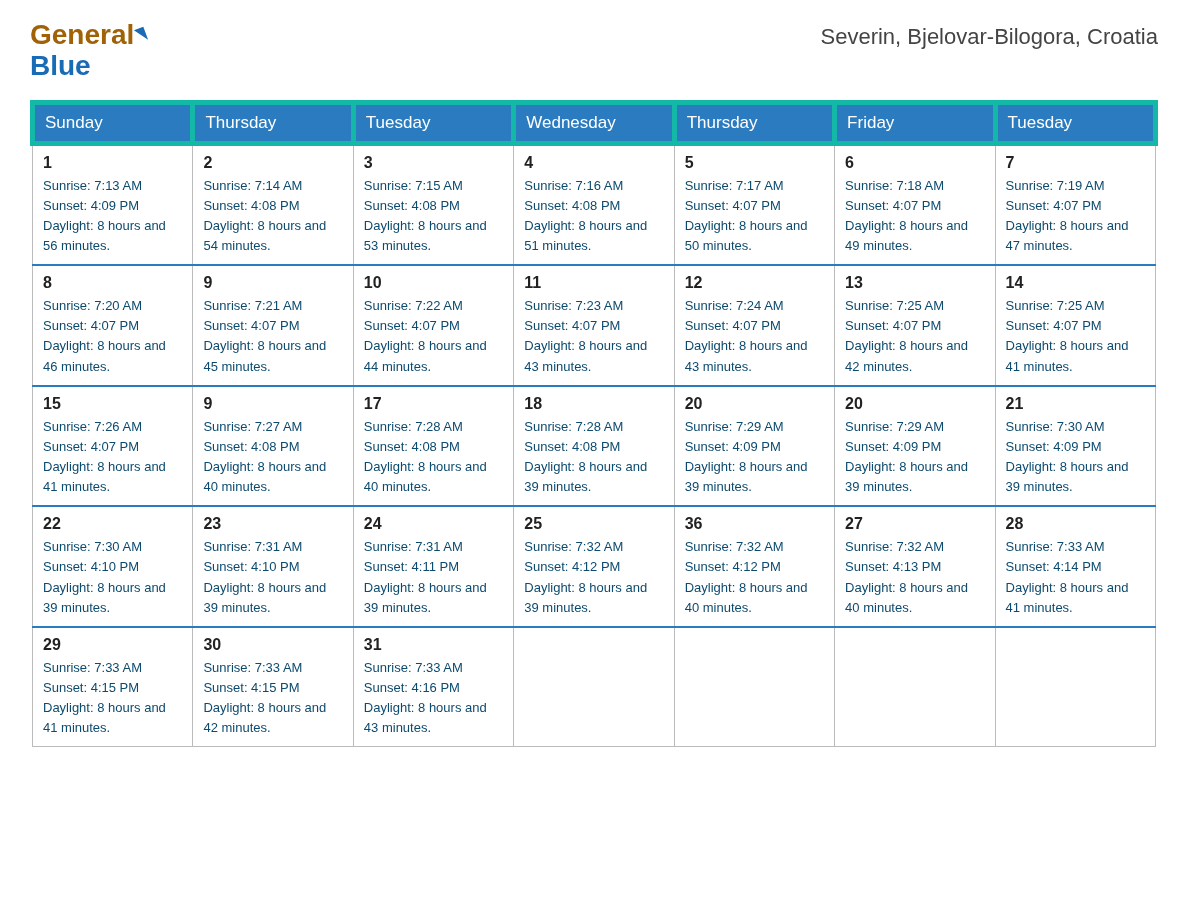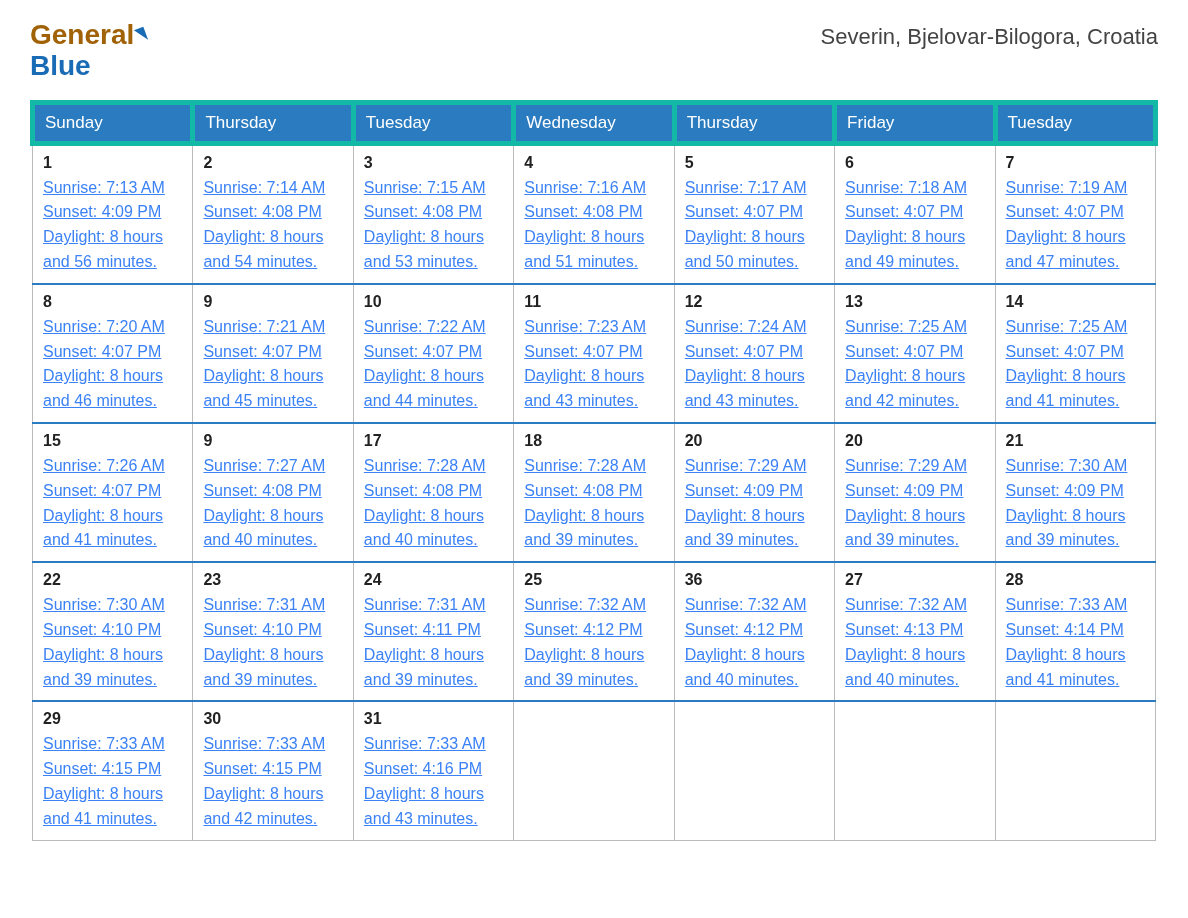--- a/index.html
+++ b/index.html
@@ -86,24 +86,23 @@
       min-height: 110px;
       height: 110px;
     }
     .day-number {
       font-size: 16px;
       font-weight: bold;
       display: block;
       margin-bottom: 4px;
     }
     .day-info {
-      font-size: 16px;
+      font-size: 13px;
       line-height: 1.55;
-      color: #3b82f6;
-      text-decoration: underline;
+      color: #0c4a6e;
     }
     .empty-cell {
       background: #fff;
     }
     .row-divider td {
       border-top: 2px solid #2a7bbf;
     }
   </style>
 </head>
 <body>

